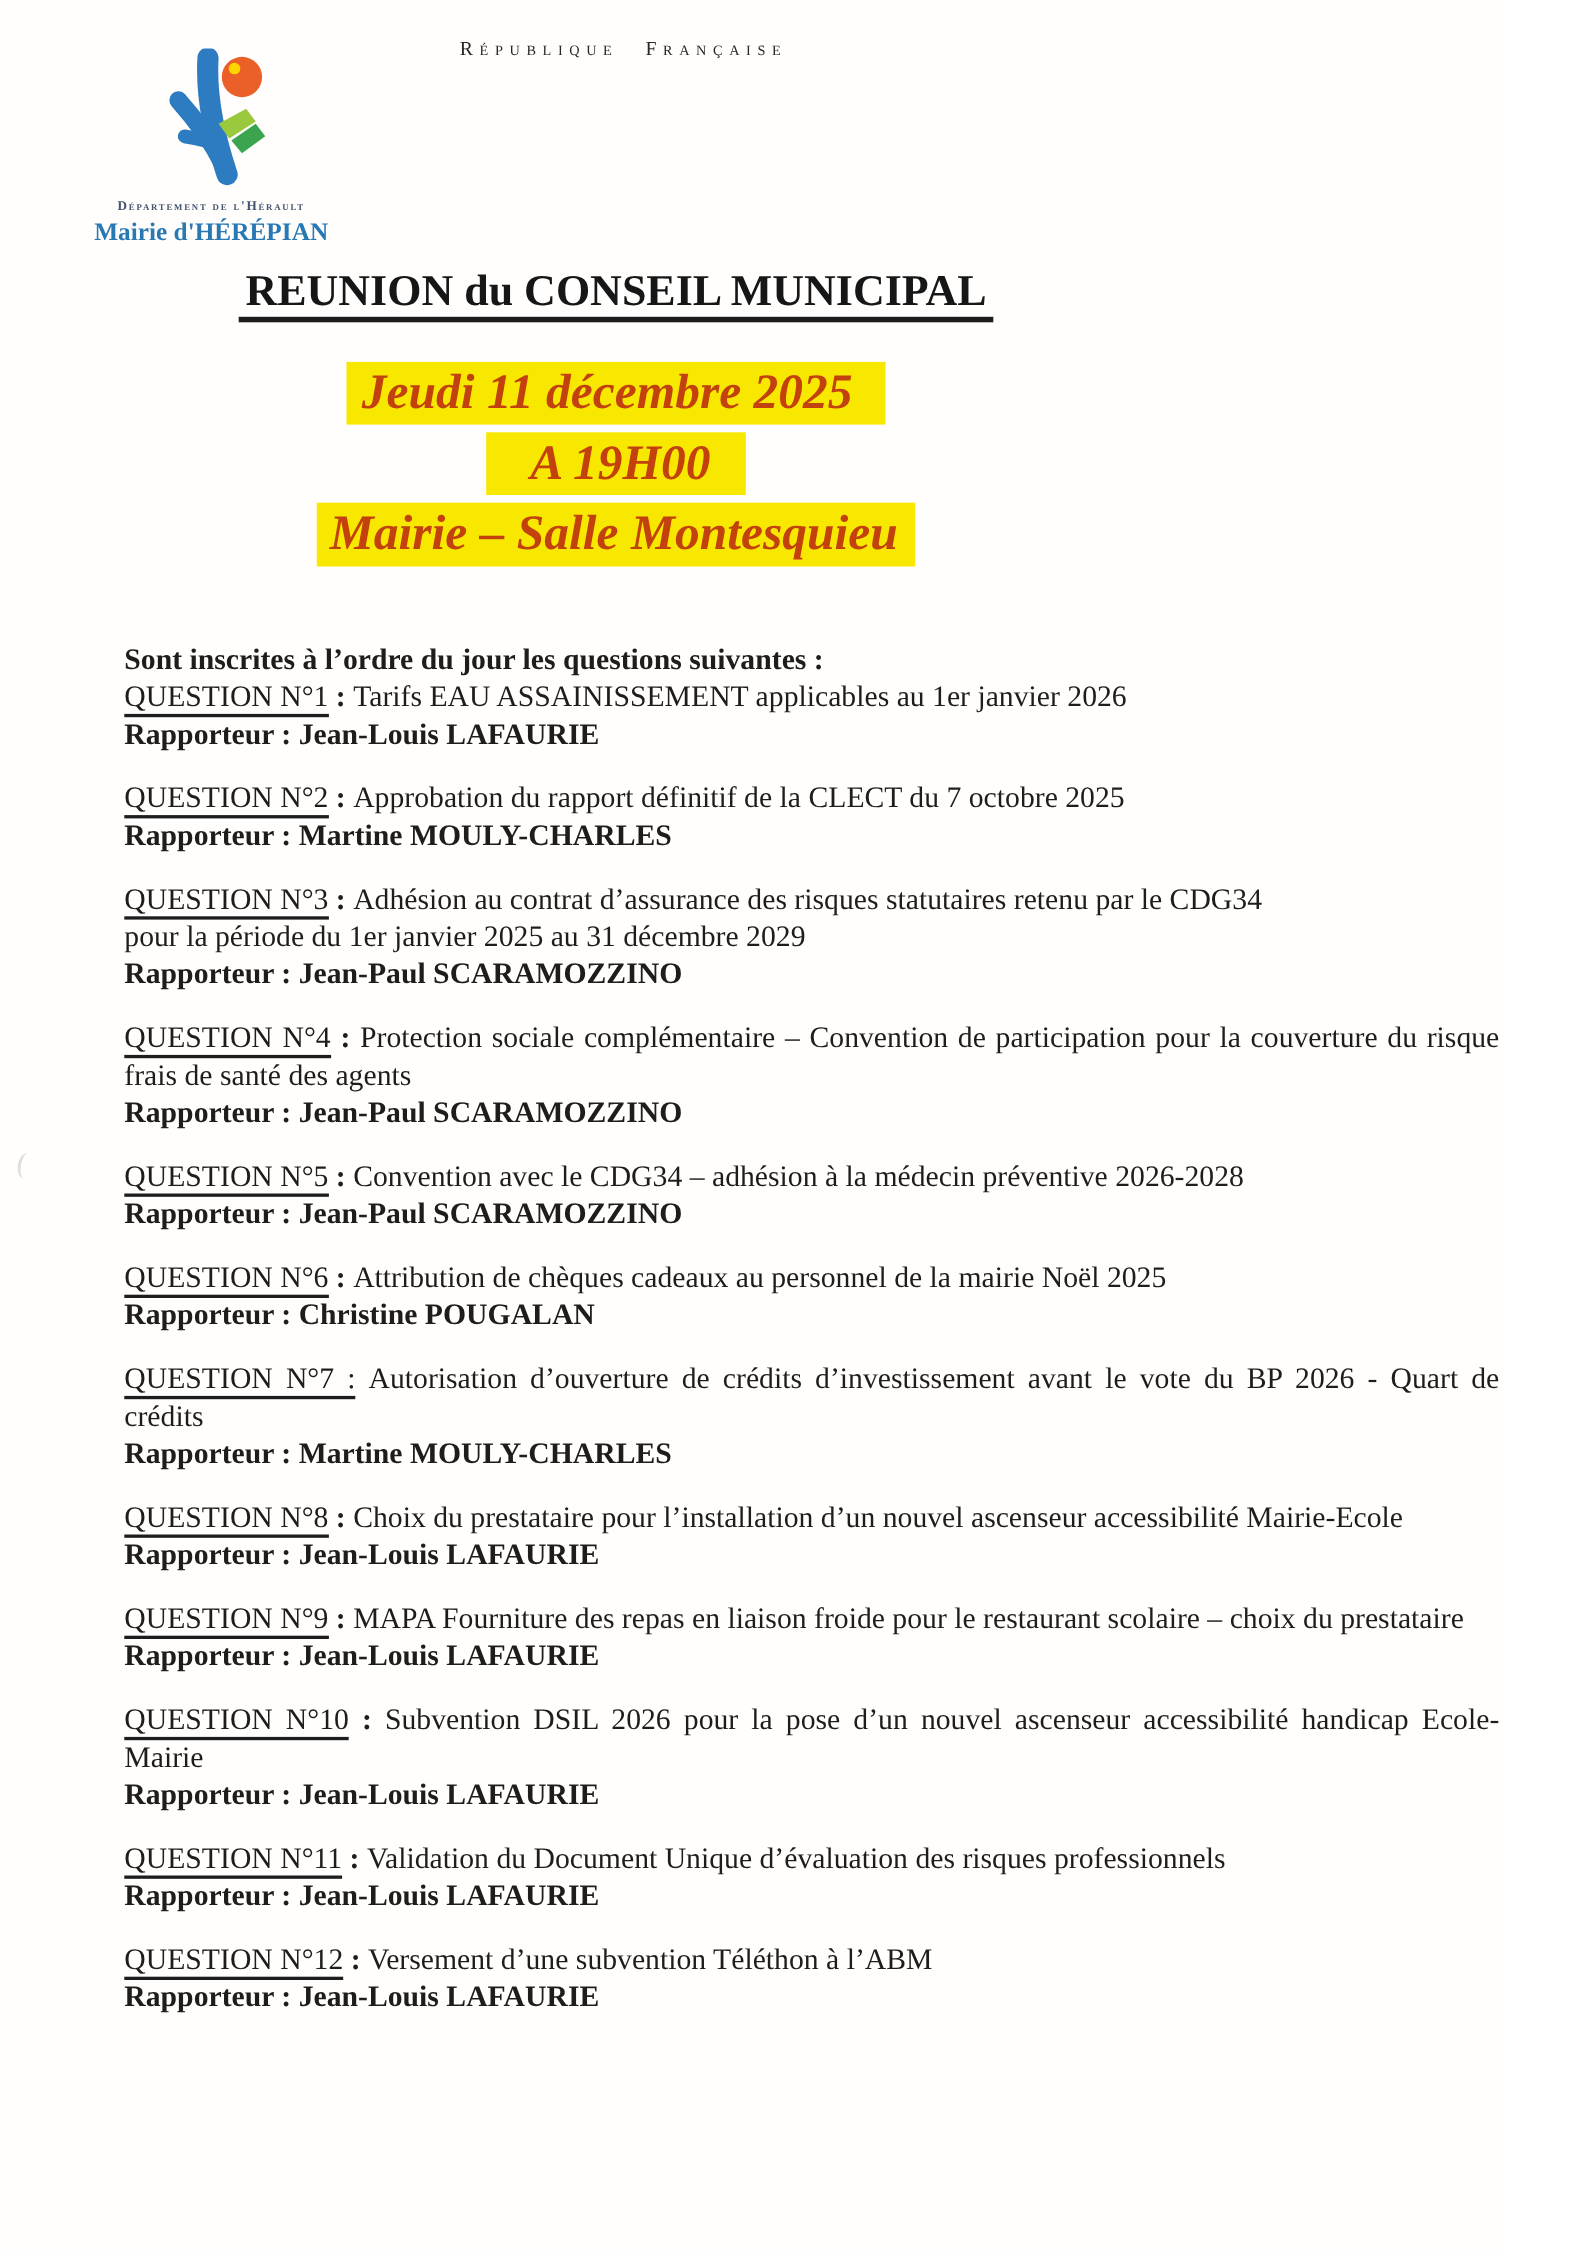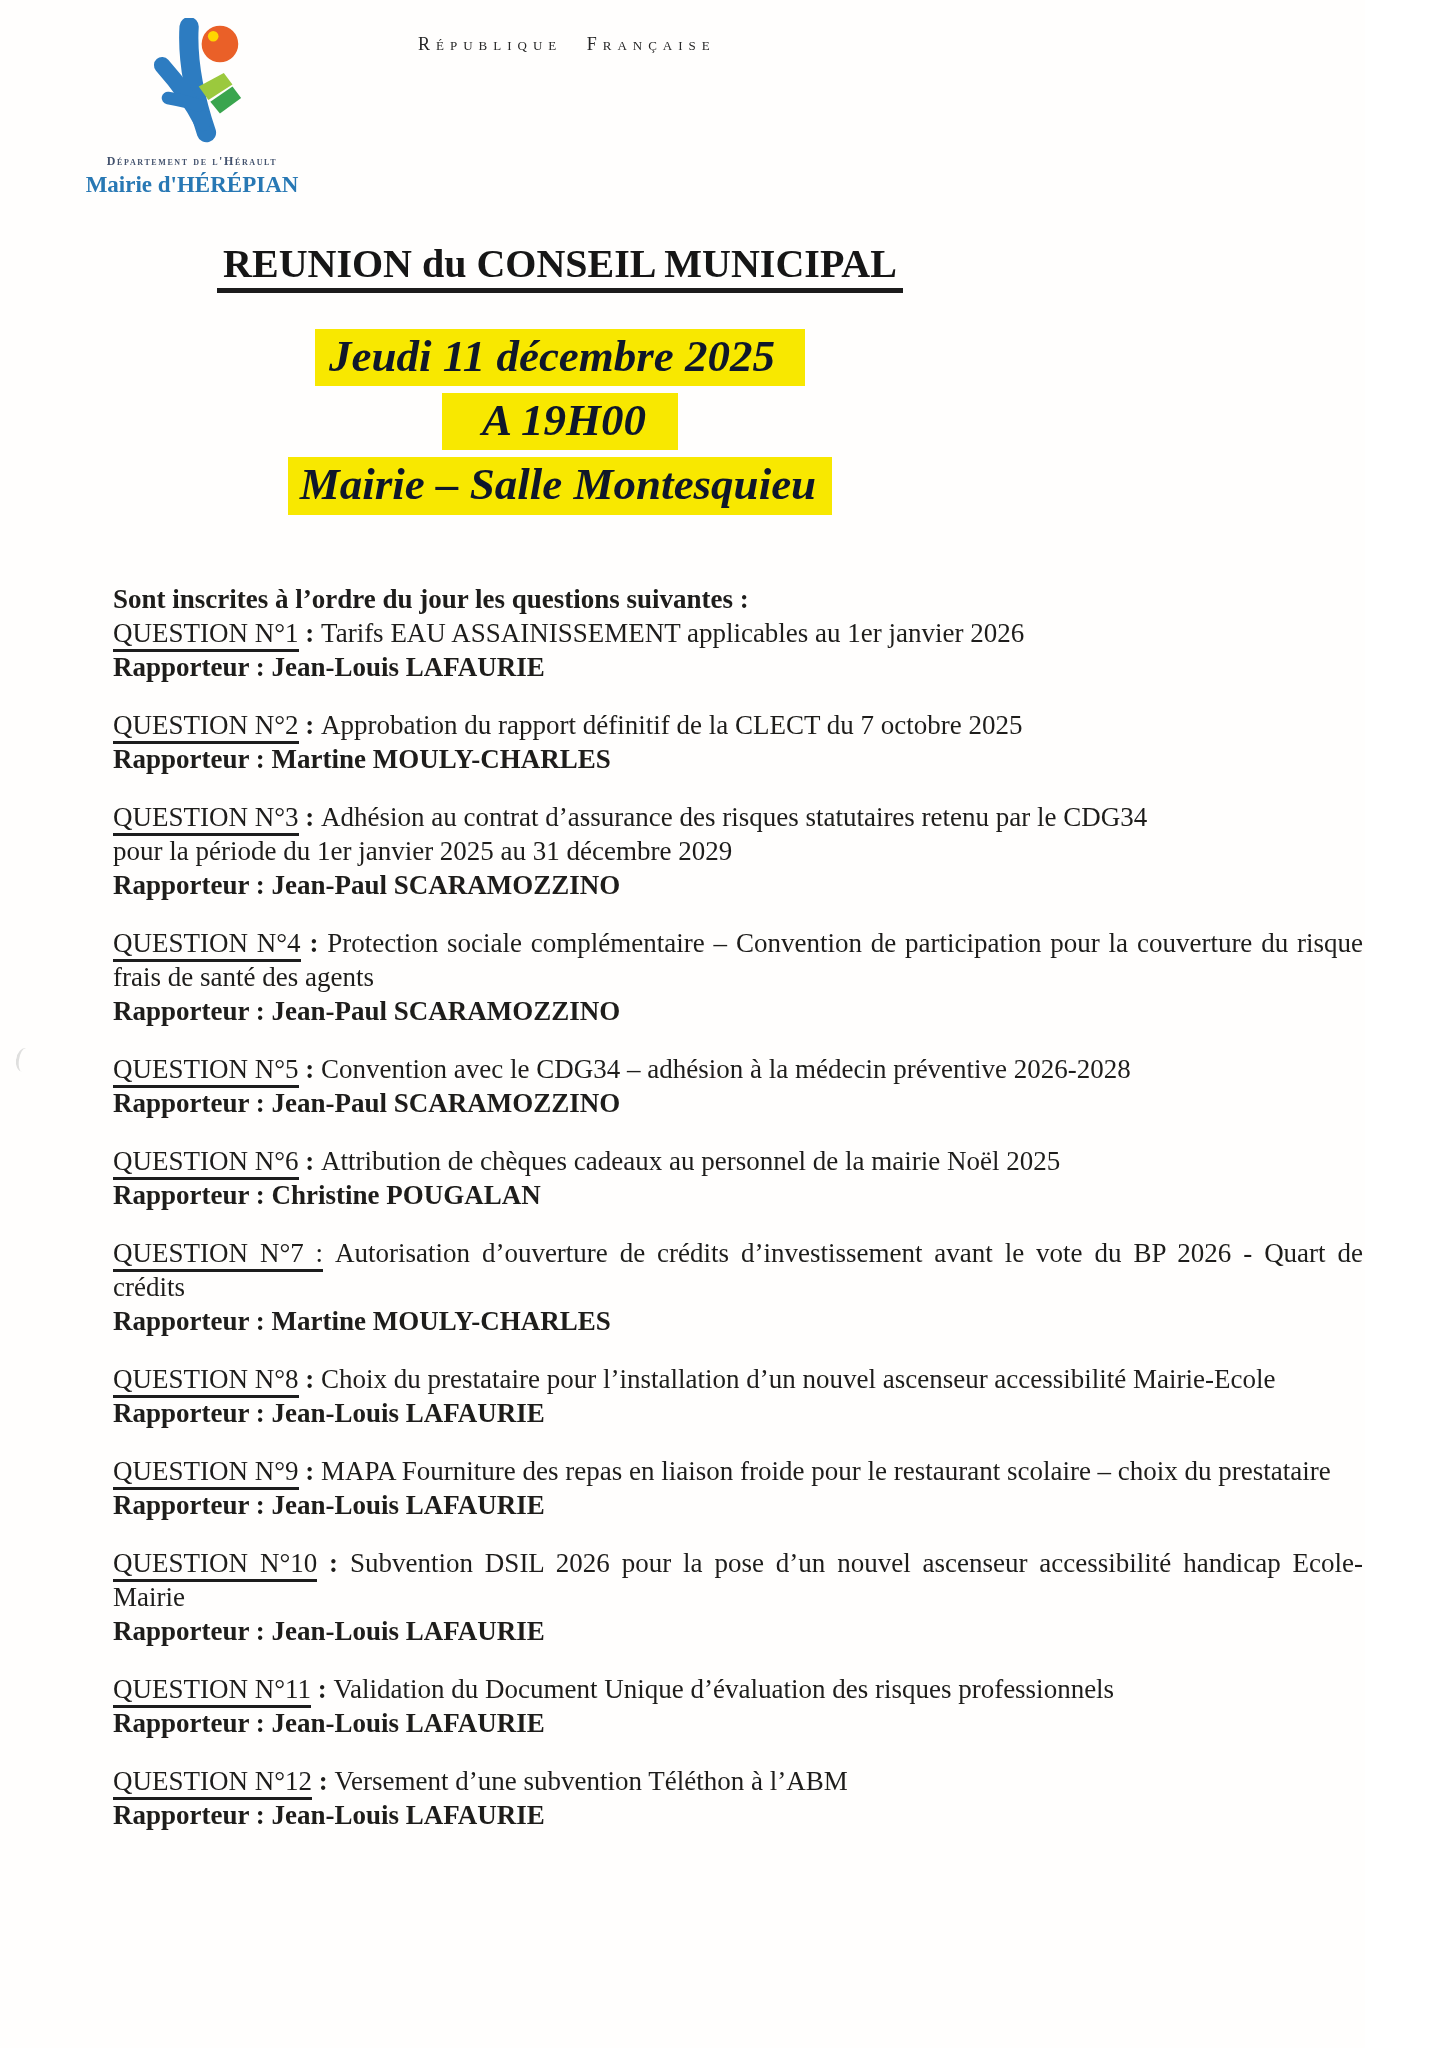--- a/index.html
+++ b/index.html
@@ -12,21 +12,21 @@
     overflow:hidden;
   }
 
   
   .republique {
     position:absolute; top:34px; left:418px;
     font-size:18px; font-variant:small-caps; font-weight:500;
     letter-spacing:6px; word-spacing:14px; color:#262626;
     white-space:nowrap;
   }
-  .logo-wrap { position:absolute; left:84px; top:18px; width:216px; text-align:center; }
+  .logo-wrap { position:absolute; left:84px; top:44px; width:216px; text-align:center; }
   .logo { display:block; margin:0 auto; width:106px; height:132px; }
   .dept {
     margin-top:4px; font-size:12px; font-weight:600;
     font-variant:small-caps; letter-spacing:1.6px;
     color:var(--departement-navy,#44536e); white-space:nowrap;
   }
   .mairie {
     margin-top:3px; font-size:23px; font-weight:700;
     color:var(--mairie-blue,#2878b4); white-space:nowrap;
   }
@@ -35,21 +35,21 @@
   .title-block { position:absolute; left:140px; top:240px; width:840px; text-align:center; }
   .doc-title {
     display:inline-block; font-size:40px; font-weight:700; color:#161616;
     border-bottom:5px solid #1c1c1c; padding:0 6px 1px; white-space:nowrap;
   }
   .when { margin-top:36px; }
   .hl-line { margin:7px 0; }
   .hl {
     display:inline-block; background:var(--highlight,#f8e800);
     font-size:45px; font-weight:700; font-style:italic;
-    line-height:1.16; color:#0f172a; white-space:nowrap;
+    line-height:1.16; color:#c2410c; white-space:nowrap;
   }
   .hl.hl1 { padding:1px 30px 4px 14px; }
   .hl.hl2 { padding:1px 32px 4px 40px; }
   .hl.hl3 { padding:1px 16px 4px 12px; }
 
   
   .content { position:absolute; left:113px; top:582px; width:1250px; font-size:27px; line-height:34px; }
   .content p { margin:0; }
   .intro { font-weight:700; margin:0 0 39px; }
   .question { margin:0 0 24px; }

